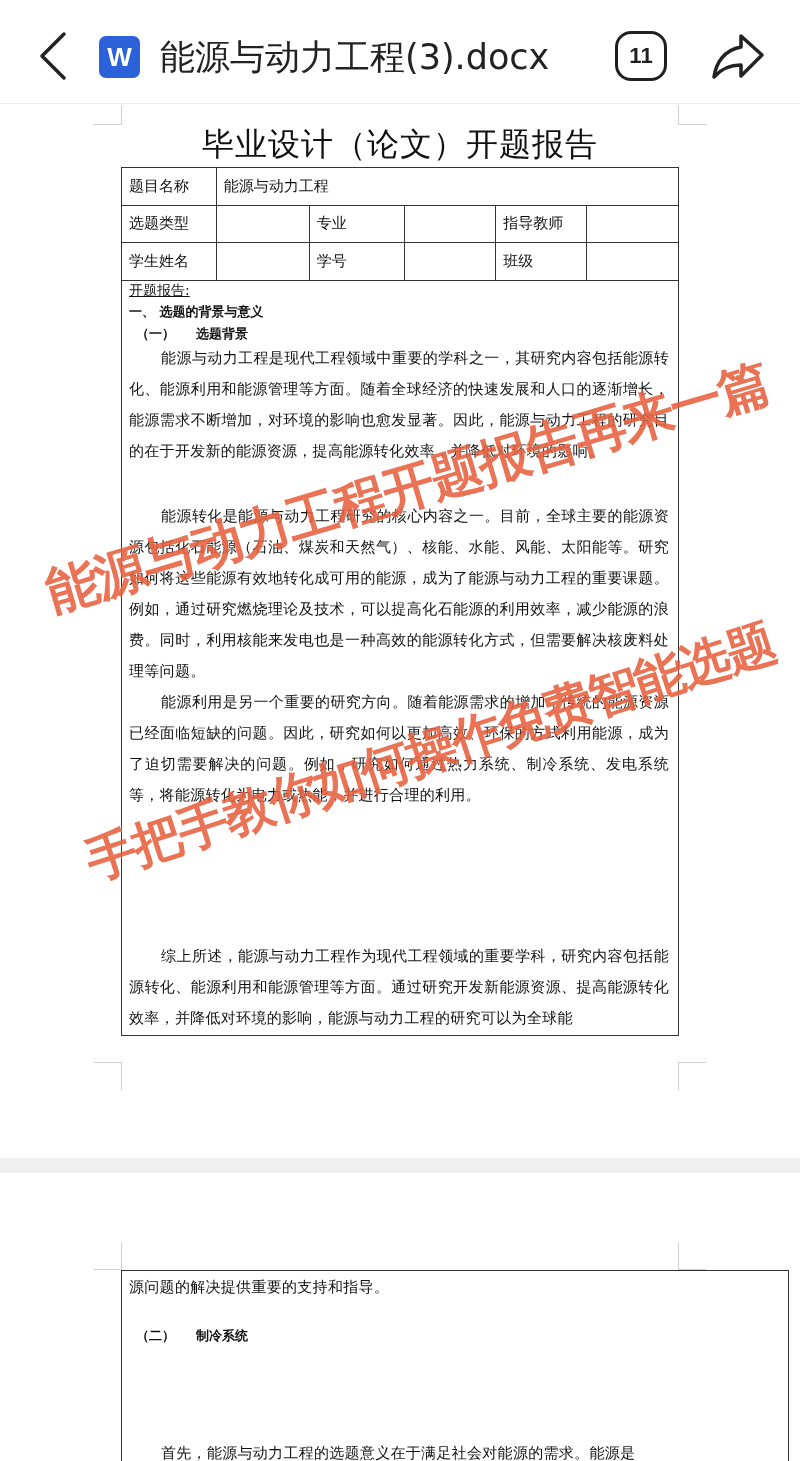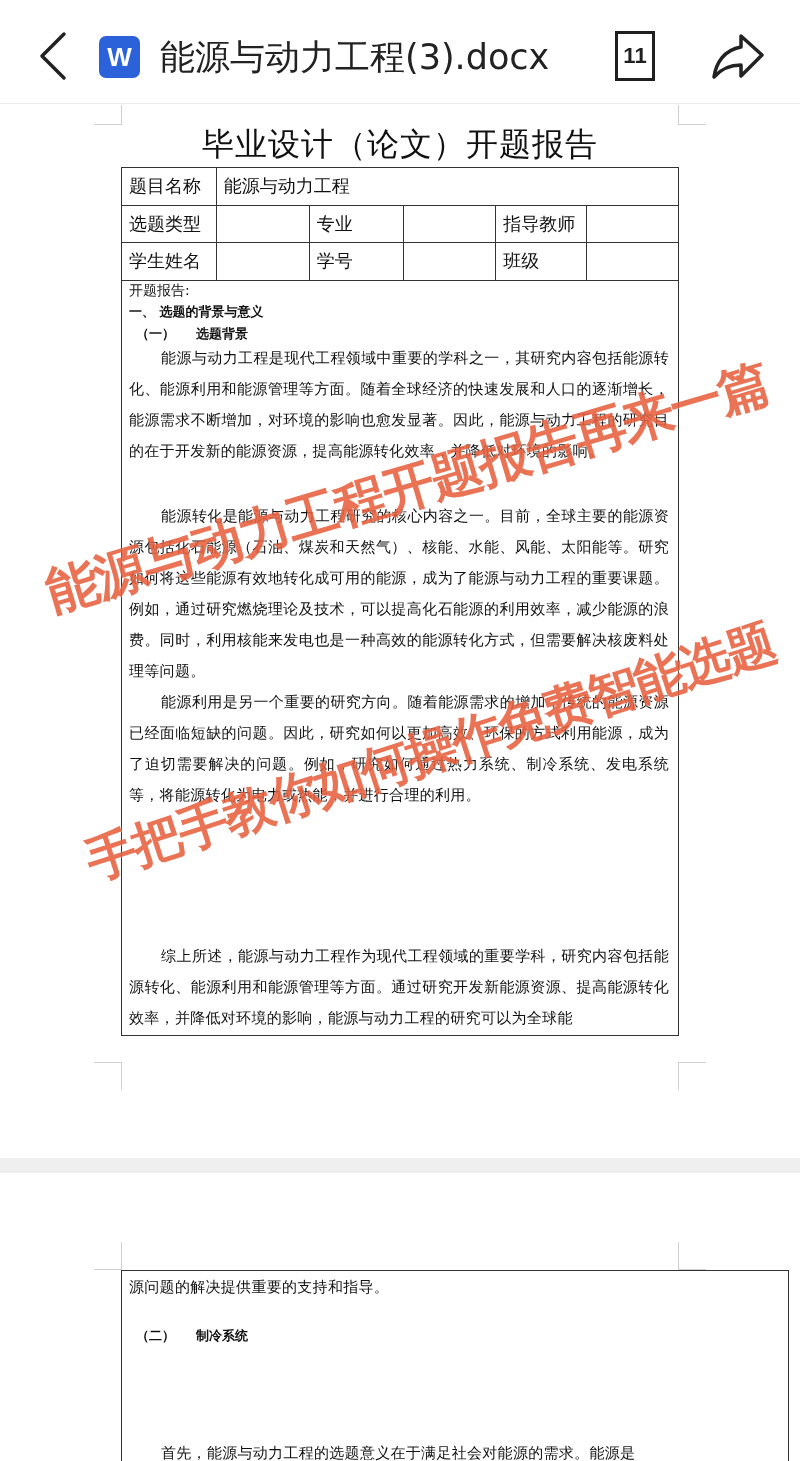--- a/index.html
+++ b/index.html
@@ -5,28 +5,28 @@
     * { box-sizing: border-box; margin: 0; padding: 0; }
     html, body { width: 800px; height: 1461px; overflow: hidden; background: #ffffff; }
     body { font-family: "DejaVu Sans", "Liberation Sans", sans-serif; color: #1a1a1a; position: relative; }
 
     
     .topbar { position: absolute; left: 0; top: 0; width: 800px; height: 104px; background: #ffffff; border-bottom: 1px solid #ececec; }
     .back-btn { position: absolute; left: 34px; top: 30px; width: 40px; height: 52px; cursor: pointer; }
     .back-btn svg { width: 40px; height: 52px; }
     .word-icon { position: absolute; left: 99px; top: 36px; width: 41px; height: 42px; background: #2b62d9; border-radius: 7px; color: #fff; font-weight: bold; font-size: 26px; line-height: 42px; text-align: center; font-family: "Liberation Sans", sans-serif; }
     .doc-title { position: absolute; left: 160px; top: 34px; font-size: 35px; line-height: 46px; color: #222; font-family: "DejaVu Sans", sans-serif; letter-spacing: 0px; text-align: center; }
-    .tab-count { position: absolute; left: 615px; top: 31px; width: 40px; height: 50px; border: 3.5px solid #1f1f1f; border-radius: 0; font-size: 22px; font-weight: bold; line-height: 43px; text-align: center; color: #1f1f1f; font-family: "Liberation Sans", sans-serif; cursor: pointer; }
+    .tab-count { position: absolute; left: 615px; top: 31px; width: 52px; height: 50px; border: 3.5px solid #1f1f1f; border-radius: 16px; font-size: 22px; font-weight: bold; line-height: 43px; text-align: center; color: #1f1f1f; font-family: "Liberation Sans", sans-serif; cursor: pointer; }
     .share-btn { position: absolute; left: 708px; top: 32px; width: 58px; height: 50px; cursor: pointer; }
     .corner { position: absolute; border-color: #cfcfcf; border-style: solid; border-width: 0; }
     .page-sep { position: absolute; left: 0; top: 1158px; width: 800px; height: 15px; background: #efefef; }
 
     .doc-heading { position: absolute; left: 120px; top: 124px; width: 560px; text-align: center; font-size: 32px; line-height: 40px; color: #111; letter-spacing: 1px; }
 
-    .info-table { position: absolute; left: 121px; top: 167px; width: 558px; border-collapse: collapse; font-size: 18px; color: #111; }
+    .info-table { position: absolute; left: 121px; top: 167px; width: 558px; border-collapse: collapse; font-size: 15px; color: #111; }
     .info-table td { border: 1px solid #333; height: 37.5px; padding: 0 7px; vertical-align: middle; }
 
     .body-box { position: absolute; left: 121px; top: 279px; width: 558px; height: 757px; border: 1px solid #333; border-top: none; overflow: hidden; }
     .body-box2 { position: absolute; left: 121px; top: 1270px; width: 668px; height: 191px; border: 1px solid #333; border-bottom: none; overflow: hidden; }
 
     .label-line { position: absolute; left: 7px; font-size: 14px; color: #111; }
     .h1 { position: absolute; left: 7px; font-size: 13px; font-weight: bold; color: #111; }
     .h2 { position: absolute; left: 14px; font-size: 13px; font-weight: bold; color: #111; }
     .h2 .num { display: inline-block; width: 60px; }
 
@@ -97,21 +97,21 @@
     <td></td>
     <td>学号</td>
     <td></td>
     <td>班级</td>
     <td></td>
   </tr>
 </tbody>
   </table>
 
 <div class="body-box">
-  <div class="label-line" style="top:3px;">开题报告:</div>
+  <div class="label-line" style="top:3px;text-decoration:underline;">开题报告:</div>
   <div class="h1" style="top:24px;">一、  选题的背景与意义</div>
   <div class="h2" style="top:46px;">
     <span class="num">（一）</span><span>选题背景</span>
   </div>
   <div class="para" style="top:64px;"><span class="indent"></span><span>能源与动力工程是现代工程领域中重要的学科之一，其研究内容包括能源转化、能源利用和能源管理等方面。随着全球经济的快速发展和人口的逐渐增长，能源需求不断增加，对环境的影响也愈发显著。因此，能源与动力工程的研究目的在于开发新的能源资源，提高能源转化效率，并降低对环境的影响。</span></div>
   <div class="para" style="top:222px;"><span class="indent"></span><span>能源转化是能源与动力工程研究的核心内容之一。目前，全球主要的能源资源包括化石能源（石油、煤炭和天然气）、核能、水能、风能、太阳能等。研究如何将这些能源有效地转化成可用的能源，成为了能源与动力工程的重要课题。例如，通过研究燃烧理论及技术，可以提高化石能源的利用效率，减少能源的浪费。同时，利用核能来发电也是一种高效的能源转化方式，但需要解决核废料处理等问题。</span></div>
   <div class="para" style="top:408px;"><span class="indent"></span><span>能源利用是另一个重要的研究方向。随着能源需求的增加，传统的能源资源已经面临短缺的问题。因此，研究如何以更加高效、环保的方式利用能源，成为了迫切需要解决的问题。例如，研究如何通过热力系统、制冷系统、发电系统等，将能源转化为电力或热能，并进行合理的利用。</span></div>
   <div class="para" style="top:662px;"><span class="indent"></span><span>综上所述，能源与动力工程作为现代工程领域的重要学科，研究内容包括能源转化、能源利用和能源管理等方面。通过研究开发新能源资源、提高能源转化效率，并降低对环境的影响，能源与动力工程的研究可以为全球能</span></div>
 </div>
 

